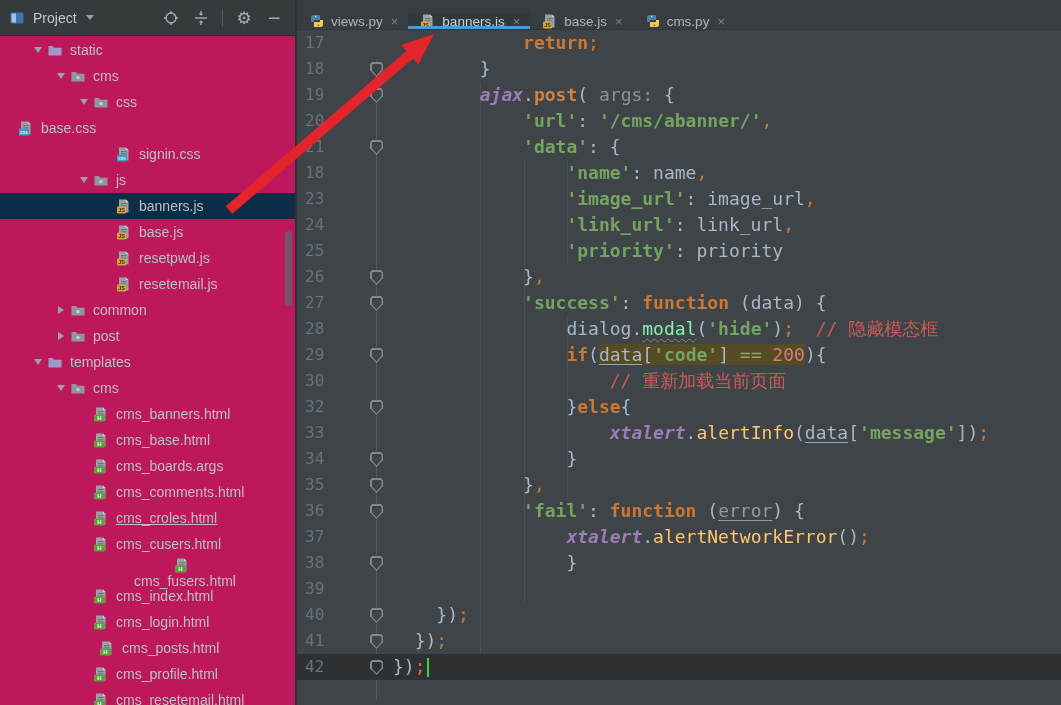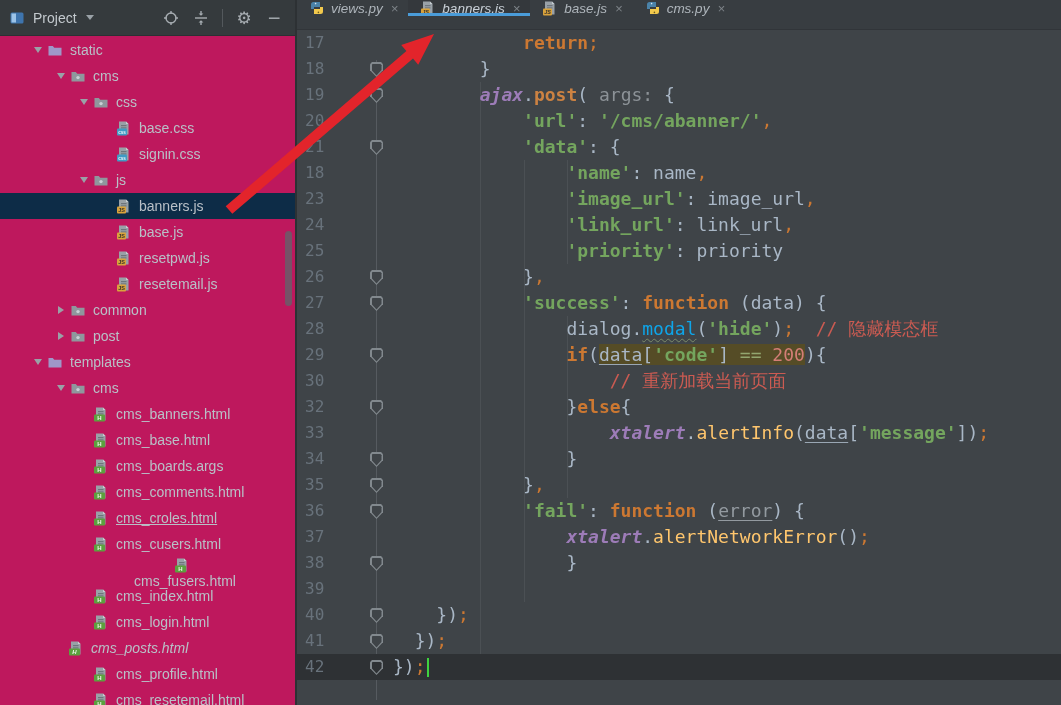--- a/index.html
+++ b/index.html
@@ -26,21 +26,21 @@
   .chev { width:18px; flex:none; display:flex; align-items:center; justify-content:center; }
   .chev .v { width:0; height:0; border-left:4.5px solid transparent; border-right:4.5px solid transparent; border-top:6px solid #9aa1a7; }
   .chev .r { width:0; height:0; border-top:4.5px solid transparent; border-bottom:4.5px solid transparent; border-left:6px solid #9aa1a7; }
   .ticon { width:18px; height:16px; flex:none; margin-right:5px; display:flex; align-items:center; }
   .tree-scrollbar { position:absolute; right:3px; top:231px; width:7px; height:75px;
                     background:#5e656b; border-radius:4px; opacity:.75; }
 
   
   .editor-area { flex:1; display:flex; flex-direction:column; min-width:0; }
   .tab-bar { height:30px; background:#383d41; border-bottom:1px solid #313539;
-             display:flex; align-items:flex-start;font-style:italic; }
+             display:flex; align-items:flex-end; }
   .tab { display:flex; align-items:center; gap:6px; padding:0 10px 0 12px; font-size:13.5px;
          color:#aeb5bb; position:relative; cursor:default; }
   .tab.active { background:#34383c; color:#c9d0d7; }
   .tab.active::after { content:""; position:absolute; left:0; right:0; bottom:0; height:3px; background:#4a9cd9; }
   .tab-close { color:#7d8388; font-size:13px; margin-left:2px; }
   .tab-ico { width:16px; height:16px; display:flex; }
 
   .editor { flex:1; background:#3f4448; position:relative; overflow:hidden;
             font-family:"DejaVu Sans Mono","Liberation Mono",monospace; font-size:18px; }
   .lines { position:absolute; inset:0; }
@@ -64,21 +64,21 @@
   .s-pun  { color:#cc7832; }
   .s-str  { color:#74a55e; font-weight:bold; }
   .s-obj  { color:#9d7cb8; font-style:italic; font-weight:bold; }
   .s-fn   { color:#ffc66d; }
   .s-prop { color:#cc8242; font-weight:bold; }
   .s-cmt  { color:#cb5b52; }
   .s-num  { color:#d47e76; }
   .s-op   { color:#93a66f; }
   .s-hint { color:#8c9297; }
   .s-und  { color:#a9b7c6; text-decoration:underline; text-underline-offset:3px; text-decoration-color:#9aa7b4; }
-  .s-wavy { color:#0ea5e9; text-decoration:underline wavy #7a8a6a 1px; text-underline-offset:3px; }
+  .s-wavy { color:#86efac; text-decoration:underline wavy #7a8a6a 1px; text-underline-offset:3px; }
   .s-dim  { color:#939aa0; text-decoration:underline; text-underline-offset:3px; }
   .s-mark { background:#554c26; }
   .caret-bar { display:inline-block; width:2.5px; height:19px; background:#3fd33f;
                vertical-align:-4px; margin-left:1px; }
 
   .arrow-overlay { position:absolute; inset:0; width:1061px; height:705px; pointer-events:none; }
 </style>
 </head>
 <body>
 
@@ -145,21 +145,21 @@
             <i class="v"></i>
           </span>
           <span class="ticon">
             <svg width="16" height="16" viewBox="0 0 16 16">
               <path d="M1.5,13.5 V4 h4.3 l1.5,1.7 h7.2 v7.8 z" fill="#8f979d"></path>
                                     <circle cx="8" cy="9.6" r="1.7" fill="#c9d0d5"></circle>
             </svg>
           </span>
           <span>css</span>
         </div>
-        <div class="trow" style="padding-left: 98px;">
+        <div class="trow" style="">
           <span class="chev"></span>
           <span class="ticon">
             <svg width="16" height="16" viewBox="0 0 16 16">
               <path d="M3,1.5 h7l2.5,2.5 v10.5 h-9.5z" fill="#99a1a7"></path>
                <path d="M10,1.5 l2.5,2.5 h-2.5z" fill="#c6cdd2"></path>
                <rect x="5" y="5" width="5.5" height="1.2" fill="#6d757b"></rect>
                <rect x="5" y="7.3" width="5.5" height="1.2" fill="#6d757b"></rect>
               <rect x="1" y="8.5" width="10" height="7" rx="1" fill="#3f9bc4"></rect>
                       <text x="6" y="14" font-size="4.6" font-weight="bold" fill="#eaf4fa" text-anchor="middle" font-family="Liberation Sans,sans-serif">css</text>
             </svg>
@@ -414,21 +414,21 @@
               <path d="M3,1.5 h7l2.5,2.5 v10.5 h-9.5z" fill="#99a1a7"></path>
                <path d="M10,1.5 l2.5,2.5 h-2.5z" fill="#c6cdd2"></path>
                <rect x="5" y="5" width="5.5" height="1.2" fill="#6d757b"></rect>
                <rect x="5" y="7.3" width="5.5" height="1.2" fill="#6d757b"></rect>
               <rect x="1" y="8.5" width="11" height="7" rx="1" fill="#5ca03e"></rect>
                       <text x="6.5" y="14.2" font-size="6" font-weight="bold" fill="#eef6ea" text-anchor="middle" font-family="Liberation Sans,sans-serif">H</text>
             </svg>
           </span>
           <span>cms_login.html</span>
         </div>
-        <div class="trow" style="padding-left: 50px; font-style: italic;">
+        <div class="trow" style="padding-left: 81px;">
           <span class="chev"></span>
           <span class="ticon">
             <svg width="16" height="16" viewBox="0 0 16 16">
               <path d="M3,1.5 h7l2.5,2.5 v10.5 h-9.5z" fill="#99a1a7"></path>
                <path d="M10,1.5 l2.5,2.5 h-2.5z" fill="#c6cdd2"></path>
                <rect x="5" y="5" width="5.5" height="1.2" fill="#6d757b"></rect>
                <rect x="5" y="7.3" width="5.5" height="1.2" fill="#6d757b"></rect>
               <rect x="1" y="8.5" width="11" height="7" rx="1" fill="#5ca03e"></rect>
                       <text x="6.5" y="14.2" font-size="6" font-weight="bold" fill="#eef6ea" text-anchor="middle" font-family="Liberation Sans,sans-serif">H</text>
             </svg>

